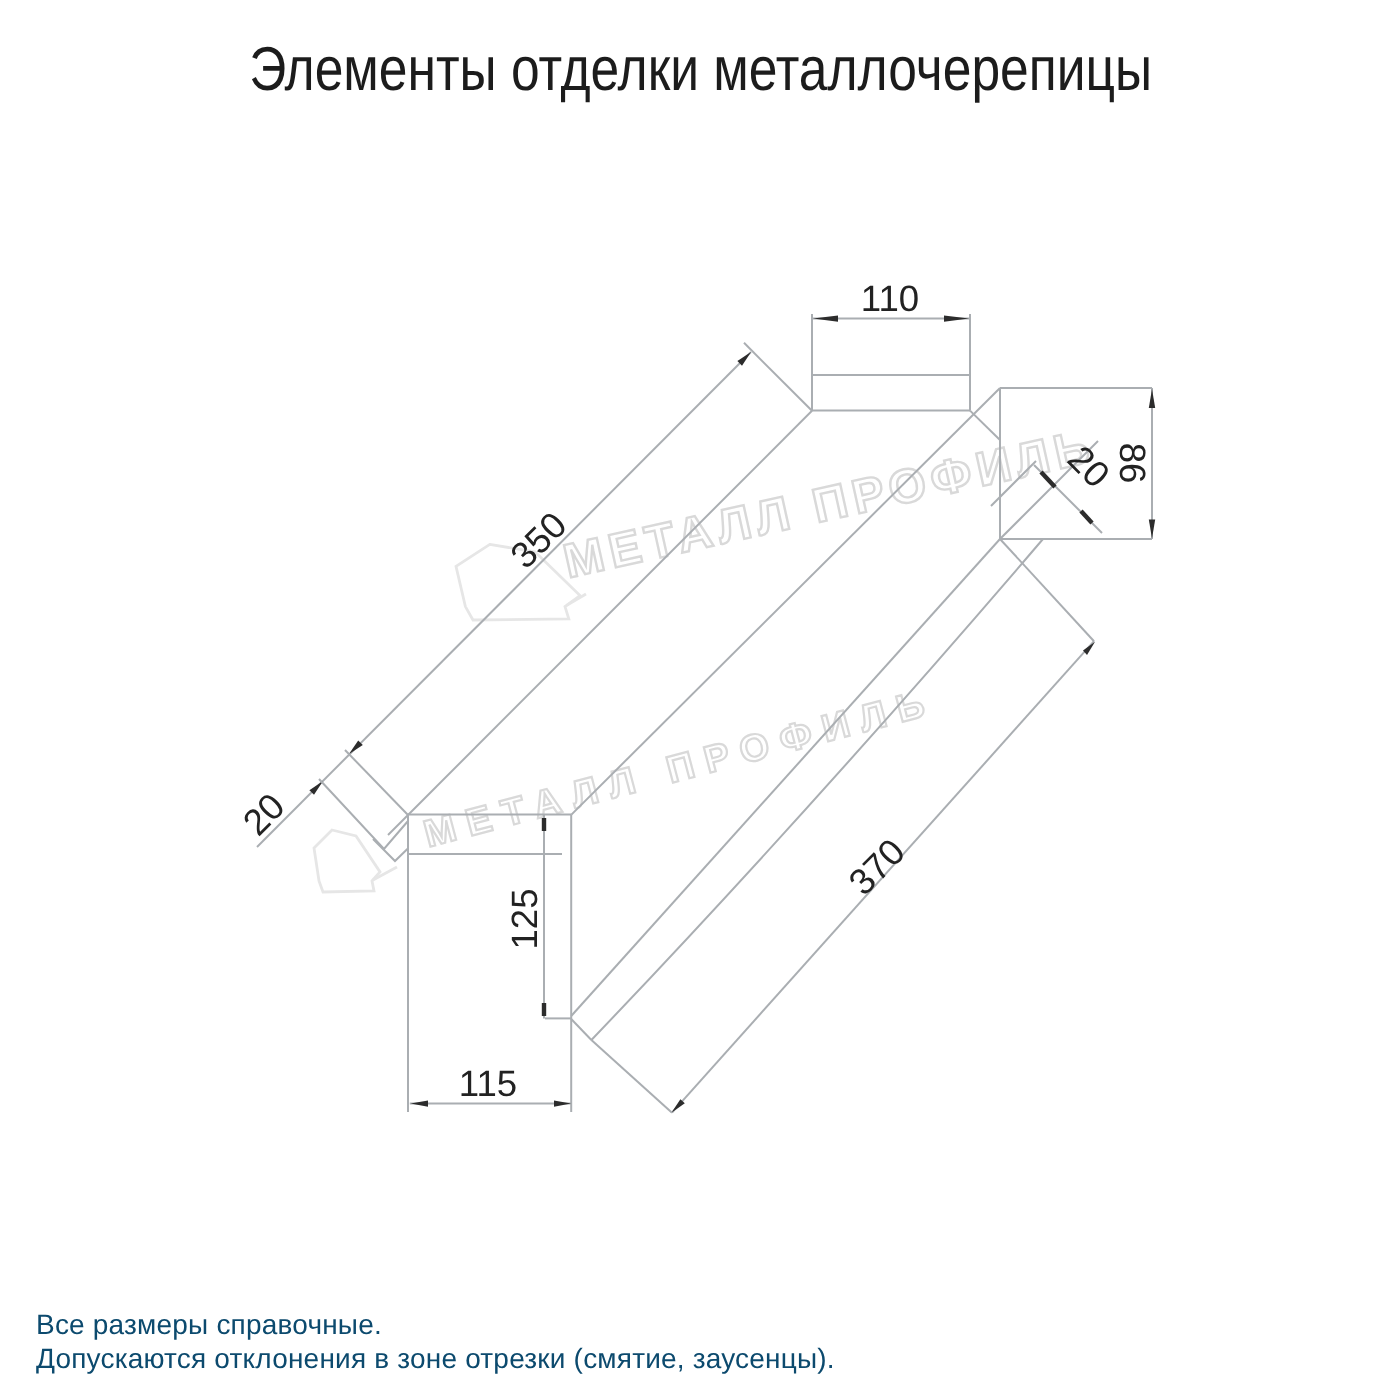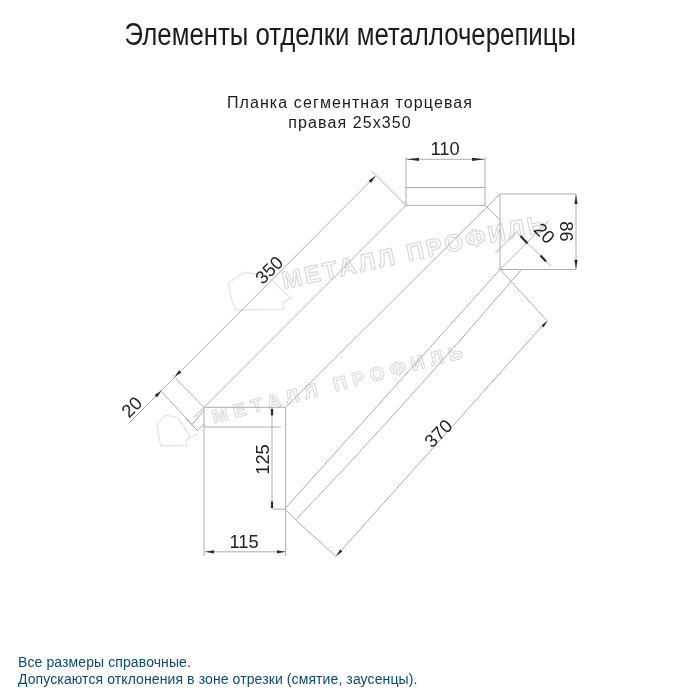--- a/index.html
+++ b/index.html
@@ -18,21 +18,20 @@
   .wm1{font-family:"Liberation Sans", sans-serif;font-weight:bold;font-size:24px;
       fill:none;stroke:#d9d9d9;stroke-width:1.2px;letter-spacing:2.9px;}
   .wm2{font-family:"Liberation Sans", sans-serif;font-weight:bold;font-size:19px;
       fill:none;stroke:#d9d9d9;stroke-width:1.1px;letter-spacing:5.8px;}
   .lg{fill:none;stroke:#e6e6e6;stroke-width:1.4;}
 </style>
 </head>
 <body>
 <div id="page">
   <div id="title"><span>Элементы отделки металлочерепицы</span></div>
-  <div id="subtitle">Планка сегментная торцевая<br>правая 25х350</div>
 
   <svg width="700" height="700" viewBox="0 0 700 700">
 
     <g>
       <path class="lg" d="M244.9,272.2 L267.5,275.9 L290,297.8 L282.5,303.3 L284.4,309.4 L236.5,310 L232.7,303.3 L228,283.2 Z"></path>
       <path class="lg" d="M283.4,302.7 L293,297"></path>
       <text class="wm1" transform="translate(284,289) rotate(-12.5)">МЕТАЛЛ ПРОФИЛЬ</text>
       <path class="lg" d="M166,415 L178,418 L190,436 L186,440.5 L187,445.5 L161.5,446 L159.5,440.5 L157,424 Z"></path>
       <path class="lg" d="M186.5,440 L198.5,433.5"></path>
       <text class="wm2" transform="translate(214,423.6) rotate(-14.8)">МЕТАЛЛ ПРОФИЛЬ</text>

